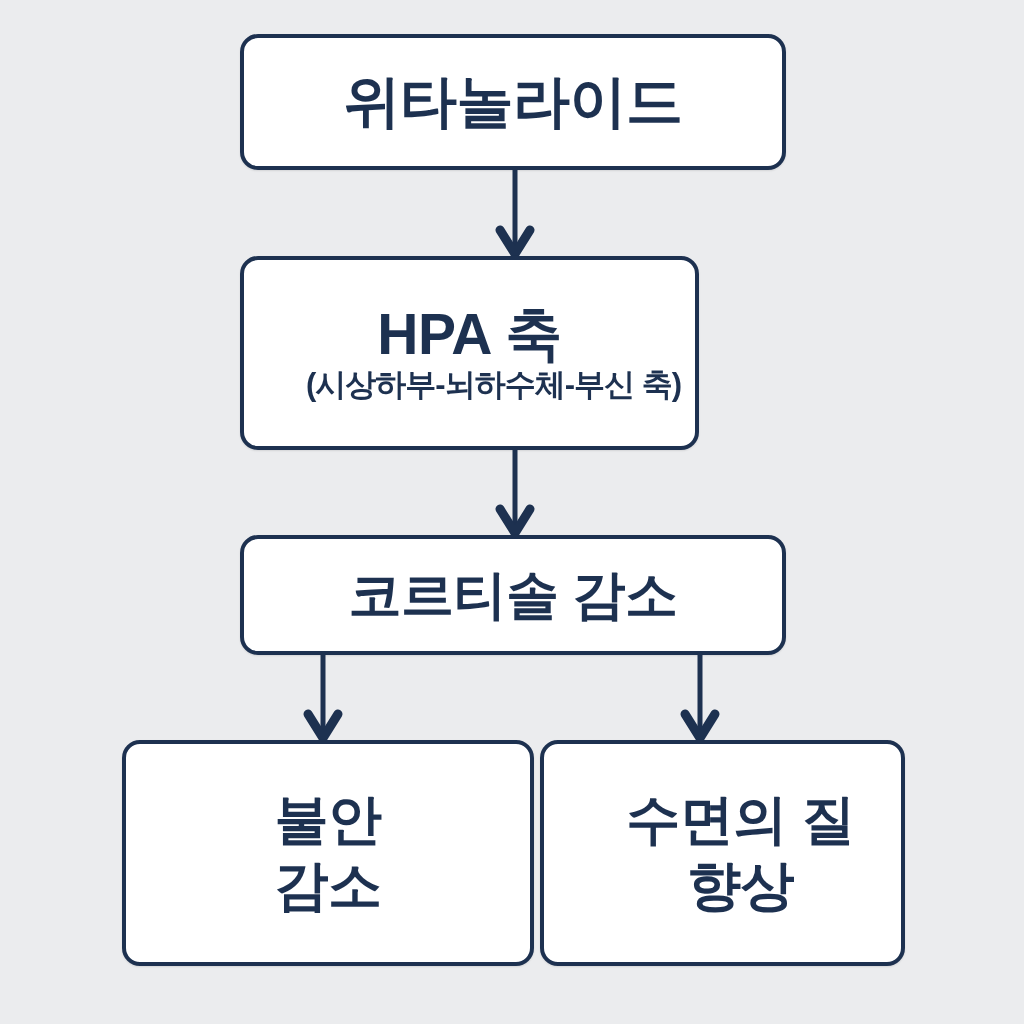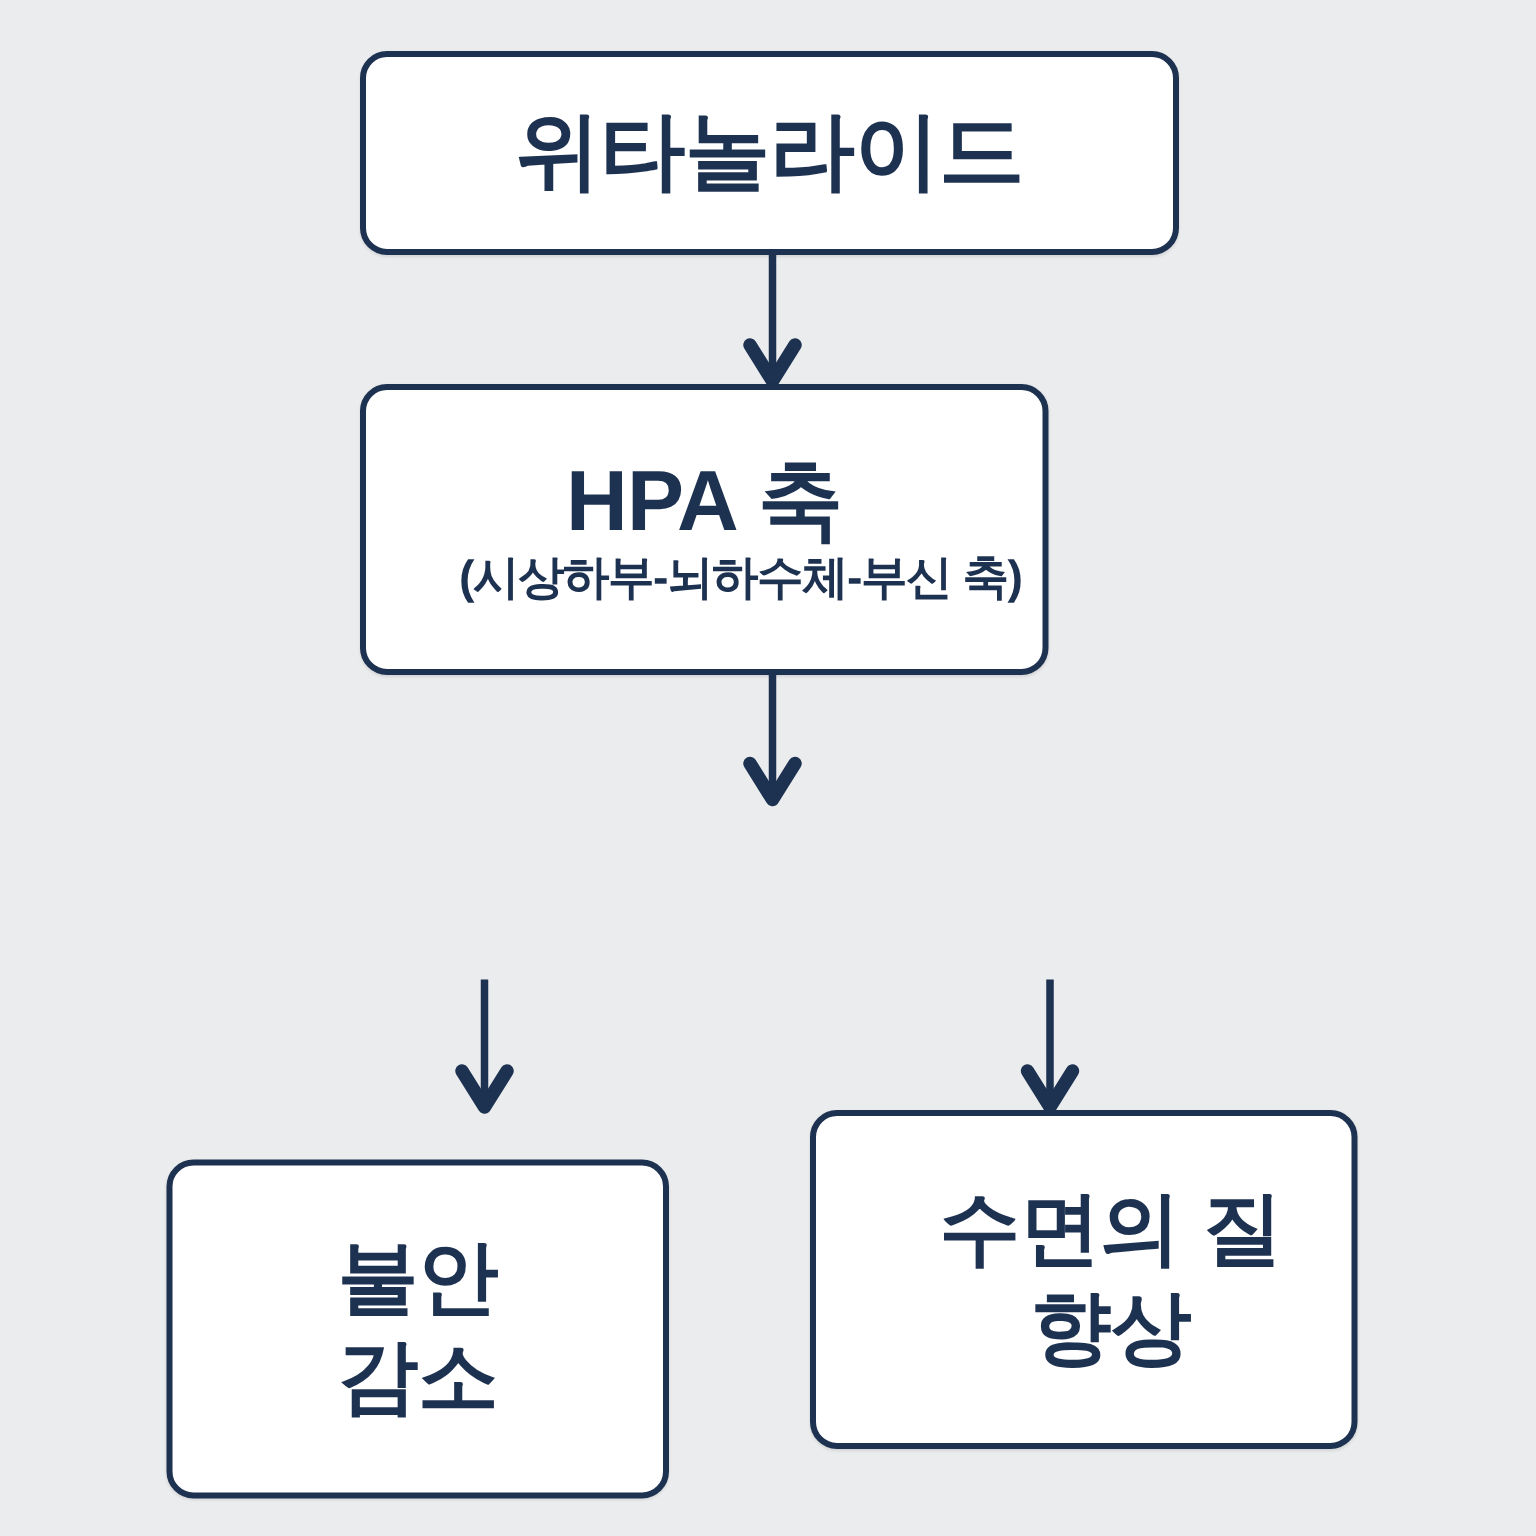--- a/index.html
+++ b/index.html
@@ -63,22 +63,22 @@
   #node-hpa-axis .node-title { font-size: 57px; margin-bottom: 2px; }
   #node-hpa-axis .node-sub   { font-size: 31px; margin-left: 48px; }
 
   #node-cortisol {
     left: 240px;  top: 535px;
     width: 546px; height: 120px;
   }
   #node-cortisol .node-title { font-size: 53px; }
 
   #node-anxiety {
-    left: 111px;  top: 740px;
-    width: 335px; height: 226px; margin-top: 33px;
+    left: 122px;  top: 740px;
+    width: 412px; height: 226px;
   }
   #node-anxiety .node-title { font-size: 54px; line-height: 1.22; }
 
   #node-sleep {
     left: 540px;  top: 740px;
     width: 365px; height: 226px; padding-left: 36px;
   }
   #node-sleep .node-title { font-size: 54px; line-height: 1.22; }
 
   
@@ -114,20 +114,23 @@
     <div class="node-sub">(시상하부-뇌하수체-부신 축)</div>
   </div>
 
   <div class="arrow" id="arrow-hpa-cortisol">
     <svg width="40" height="91" viewBox="0 0 40 91" aria-hidden="true">
       <path d="M20 0 L20 83" fill="none" stroke="#1d3150" stroke-width="5"></path>
       <path d="M5 61 L20 85 L35 61" fill="none" stroke="#1d3150" stroke-width="9" stroke-linecap="round" stroke-linejoin="round"></path>
     </svg>
   </div>
 
+  <div class="node" id="node-cortisol">
+    <div class="node-title">코르티솔 감소</div>
+  </div>
 
   <div class="arrow" id="arrow-cortisol-anxiety">
     <svg width="40" height="91" viewBox="0 0 40 91" aria-hidden="true">
       <path d="M20 0 L20 83" fill="none" stroke="#1d3150" stroke-width="5"></path>
       <path d="M5 61 L20 85 L35 61" fill="none" stroke="#1d3150" stroke-width="9" stroke-linecap="round" stroke-linejoin="round"></path>
     </svg>
   </div>
 
   <div class="arrow" id="arrow-cortisol-sleep">
     <svg width="40" height="91" viewBox="0 0 40 91" aria-hidden="true">

